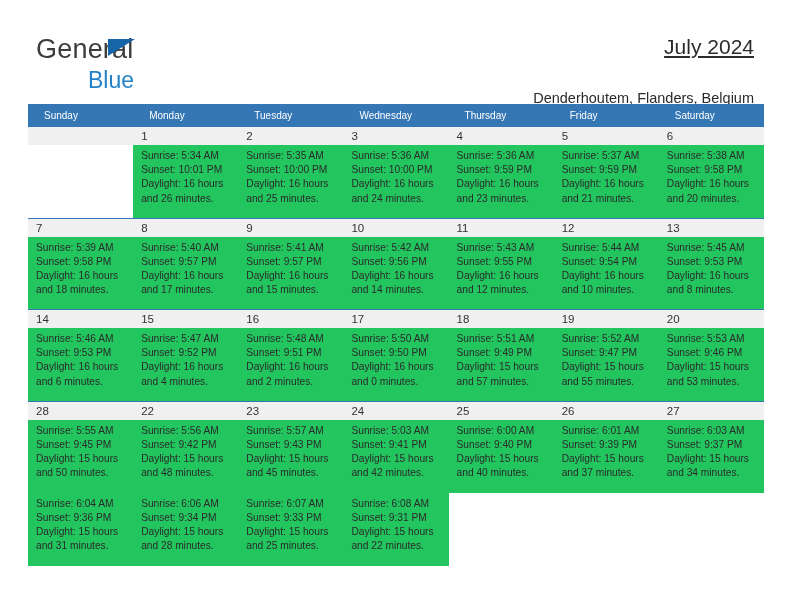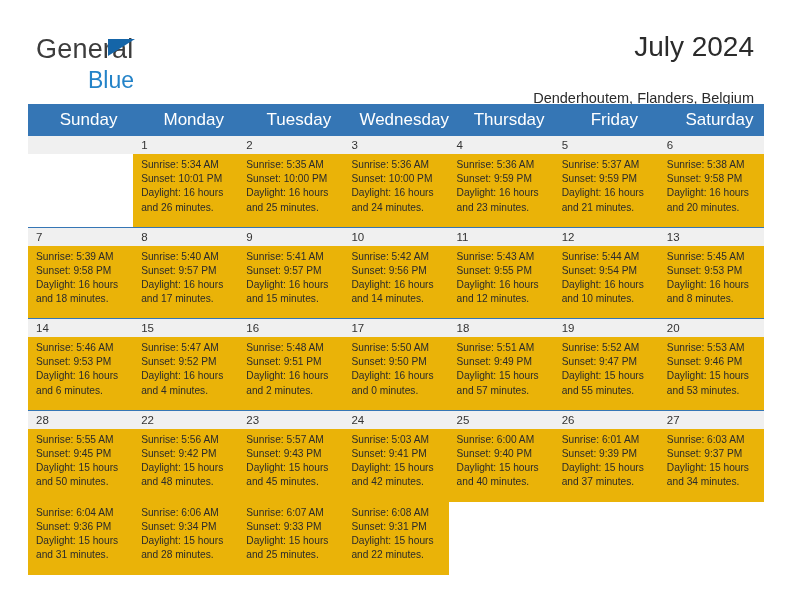--- a/index.html
+++ b/index.html
@@ -64,25 +64,26 @@
     line-height: 26px;
   }
 
   .title-block {
     position: absolute;
     right: 38px;
     top: 30px;
     text-align: right;
   }
   .cal-title {
-    font-size: 28px;
+    font-size: 21px;
     color: #2b2b2b;
     line-height: 34px;
     font-weight: normal;
     margin: 0;
+    text-decoration: underline;
   }
   .cal-sub {
     font-size: 14.5px;
     color: #2b2b2b;
     line-height: 20px;
     margin-top: 24px;
   }
 
   
   .calendar {
@@ -91,44 +92,44 @@
     top: 104px;
     width: 736px;
     border-collapse: collapse;
     table-layout: fixed;
   }
   .calendar col { width: 105.14px; }
 
   thead th {
     background: #3576b5;
     color: #ffffff;
-    font-size: 17px;
+    font-size: 10px;
     font-weight: normal;
-    text-align: center;
+    text-align: left;
     padding: 6px 0 6px 16px;
     height: 20px;
     box-sizing: border-box;
     vertical-align: middle;
   }
 
   tbody tr.week-dates td {
     background: #f0f0f0;
     border-top: 1.5px solid #3576b5;
     font-size: 11.5px;
     color: #333333;
     padding: 3px 0 3px 8px;
     height: 17px;
     box-sizing: border-box;
     vertical-align: middle;
   }
   tbody tr.week-dates.first td {
     border-top: none;
   }
   tbody tr.week-info td {
-    background: #eab308;
+    background: #22c55e;
     font-size: 10.2px;
     color: #2b2b2b;
     padding: 4px 4px 10px 8px;
     height: 73px;
     vertical-align: top;
     line-height: 14.2px;
     box-sizing: border-box;
   }
   tbody tr.week-dates td.empty,
   tbody tr.week-info td.empty {

